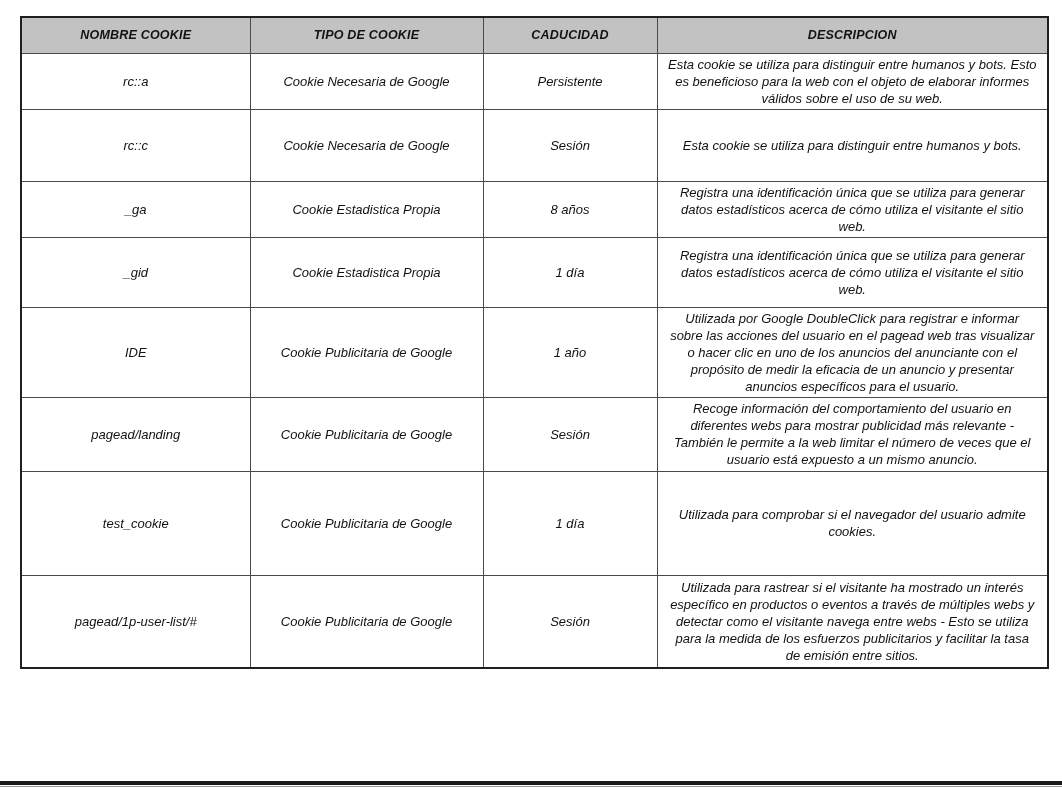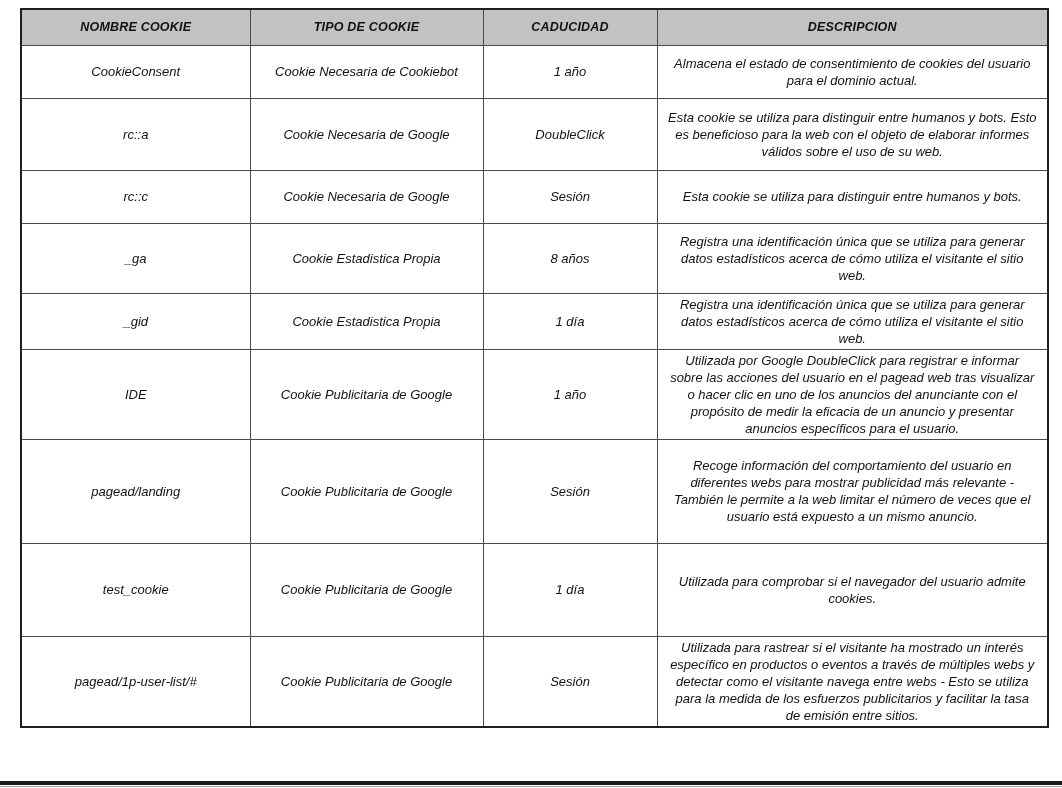--- a/index.html
+++ b/index.html
@@ -11,21 +11,21 @@
   .page {
     position: relative;
     width: 1062px;
     height: 788px;
     background: #ffffff;
     overflow: hidden;
   }
   .table-wrap {
     position: absolute;
     left: 20px;
-    top: 8px;
+    top: 16px;
     border-radius: 27px;
   }
   table.cookie-table {
     border-collapse: collapse;
     table-layout: fixed;
     width: 1027px;
     border: 2px solid #1f1f1f;
   }
   table.cookie-table th,
   table.cookie-table td {
@@ -96,31 +96,25 @@
       </colgroup>
       <thead>
         <tr>
           <th>NOMBRE COOKIE</th>
           <th>TIPO DE COOKIE</th>
           <th>CADUCIDAD</th>
           <th>DESCRIPCION</th>
         </tr>
       </thead>
       <tbody>
-  <tr>
-    <td class="c-name">CookieConsent</td>
-    <td class="c-type">Cookie Necesaria de Cookiebot</td>
-    <td class="c-exp">1 año</td>
-    <td class="c-desc">Almacena el estado de consentimiento de cookies del usuario para el dominio actual.</td>
-  </tr>
 
   <tr>
     <td class="c-name">rc::a</td>
     <td class="c-type">Cookie Necesaria de Google</td>
-    <td class="c-exp">DoubleClick</td>
+    <td class="c-exp">Persistente</td>
     <td class="c-desc">Esta cookie se utiliza para distinguir entre humanos y bots. Esto es beneficioso para la web con el objeto de elaborar informes válidos sobre el uso de su web.</td>
   </tr>
 
   <tr>
     <td class="c-name">rc::c</td>
     <td class="c-type">Cookie Necesaria de Google</td>
     <td class="c-exp">Sesión</td>
     <td class="c-desc">Esta cookie se utiliza para distinguir entre humanos y bots.</td>
   </tr>
 

